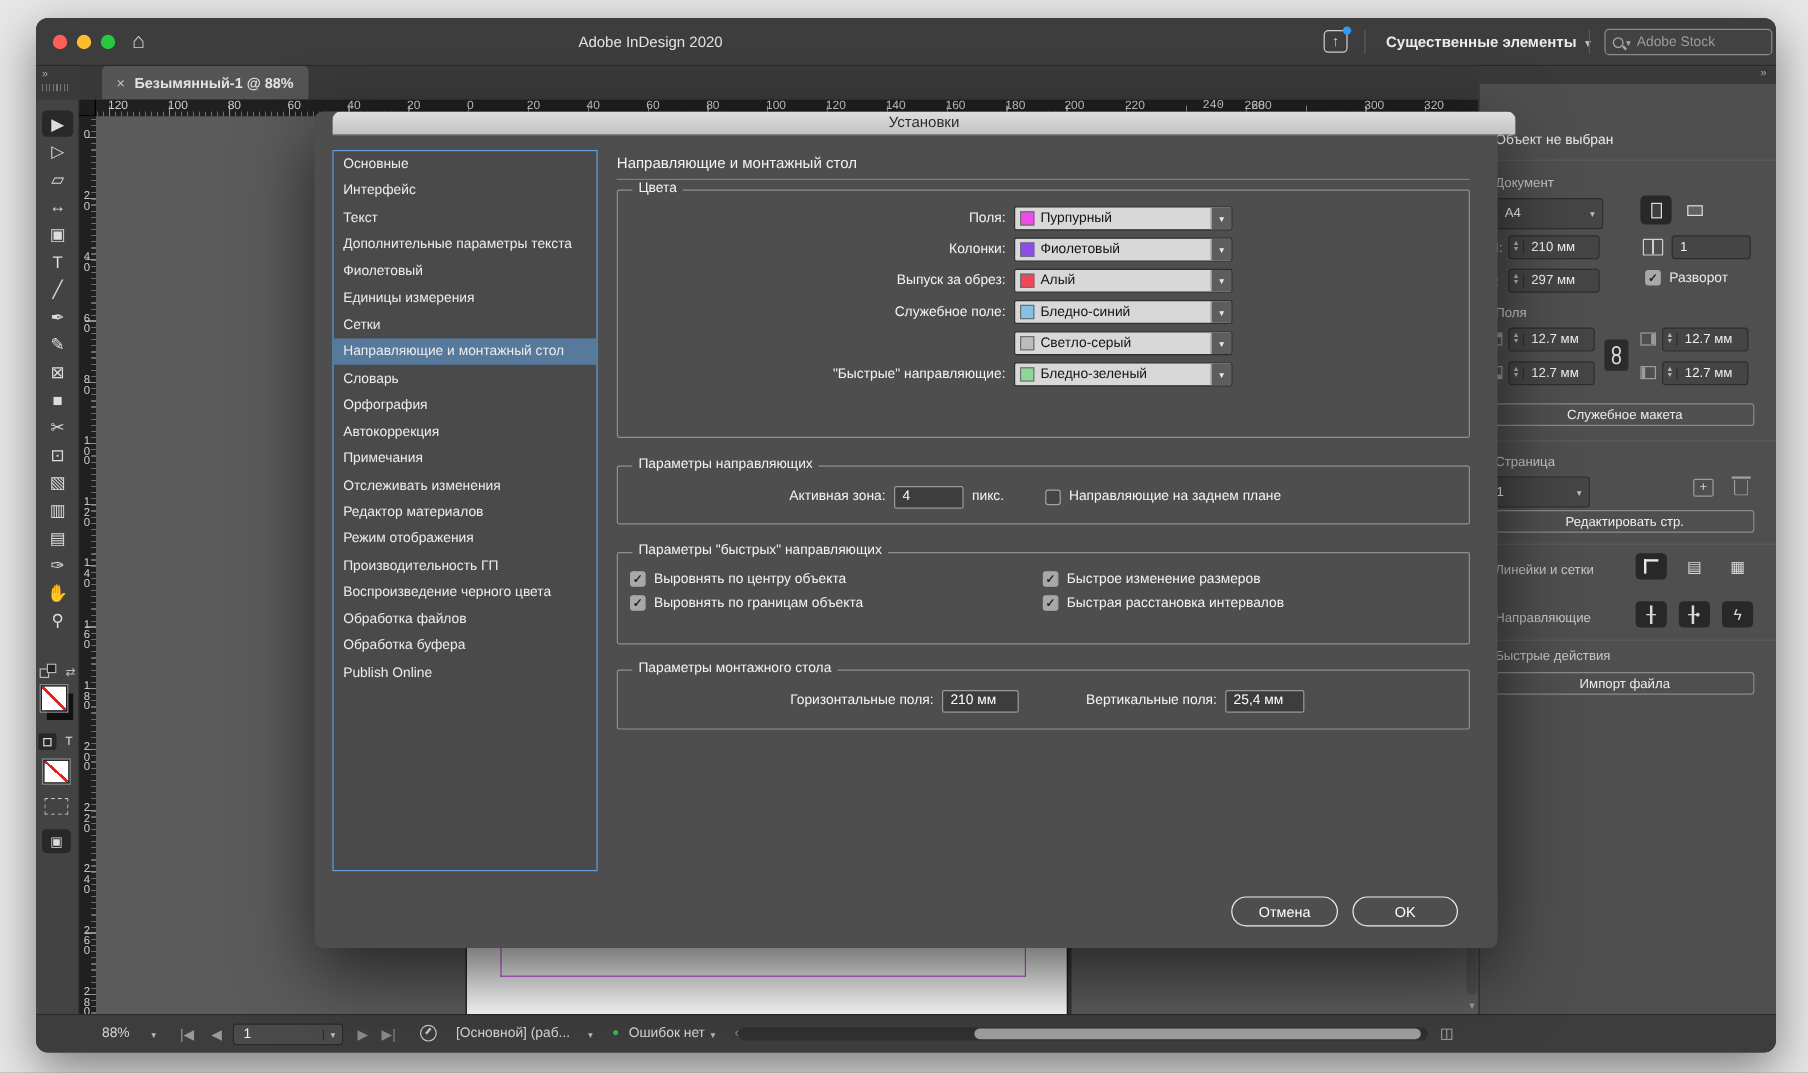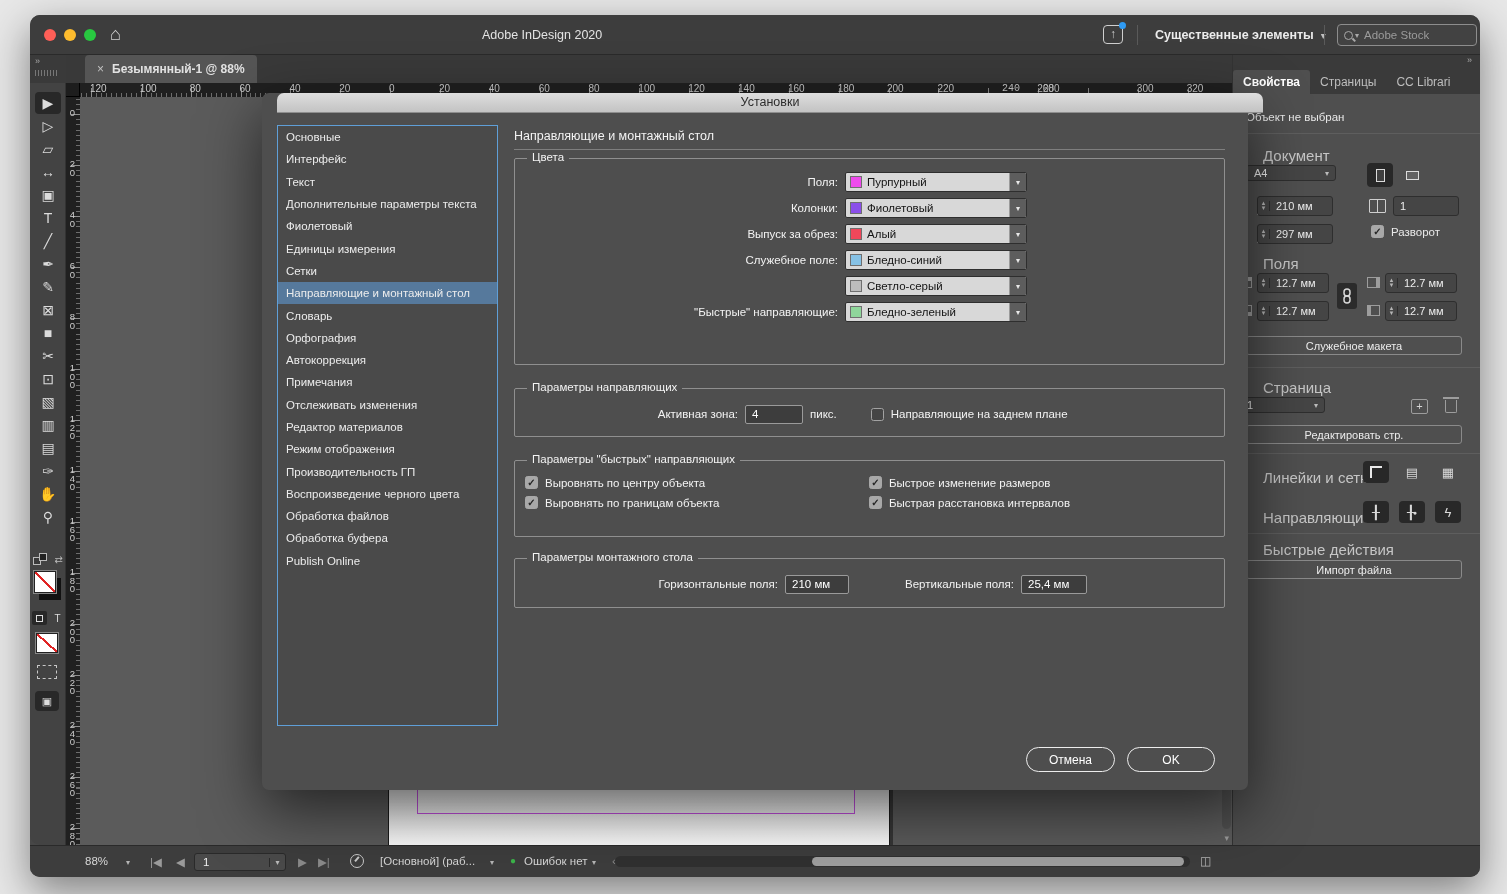--- a/index.html
+++ b/index.html
@@ -104,24 +104,24 @@
   .hscroll .thumb{position:absolute;left:197px;top:1px;width:372px;height:9px;background:#9f9f9f;border-radius:5px;}
   .sb-icon{position:absolute;top:8px;color:#b5b5b5;font-size:12px;}
 
   
   .panel{position:absolute;left:1202px;top:40px;width:248px;height:790px;background:var(--panel);border-left:1px solid #333;}
   .panel-strip{position:absolute;left:0;top:0;width:100%;height:15px;background:#3a3a3a;}
   .panel-strip .dbl{position:absolute;right:8px;top:0;font-size:9px;color:#aaa;}
   .panel-tabs{position:absolute;left:0;top:15px;width:100%;height:24px;background:#3a3a3a;display:flex;}
   .ptab{height:24px;padding:0 10px;display:flex;align-items:center;font-size:12px;color:#bdbdbd;white-space:nowrap;}
   .ptab.active{background:var(--panel);color:#fff;font-weight:bold;border-radius:3px 3px 0 0;}
-  .plabel{position:absolute;font-size:15px;color:#c6c6c6;margin-left:17px;}
+  .plabel{position:absolute;font-size:11px;color:#c6c6c6;}
   .pvalue{position:absolute;font-size:11.5px;color:#e9e9e9;}
   .pdivider{position:absolute;left:0;width:100%;height:1px;background:#5e5e5e;}
-  .pselect{position:absolute;height:16px;background:#454545;border:1px solid #2e2e2e;border-radius:3px;display:flex;align-items:center;}
+  .pselect{position:absolute;height:26px;background:#454545;border:1px solid #2e2e2e;border-radius:3px;display:flex;align-items:center;}
   .pselect .v{flex:1;padding:0 7px;font-size:11px;color:#eee;}
   .pselect .c{width:16px;text-align:center;font-size:8px;color:#bbb;}
   .pfield{position:absolute;height:20px;background:#454545;border:1px solid #2e2e2e;border-radius:3px;display:flex;align-items:center;}
   .pfield .st{width:12px;border-right:1px solid #2e2e2e;display:flex;flex-direction:column;align-items:center;justify-content:center;gap:0;color:#b5b5b5;font-size:6px;line-height:5px;}
   .pfield .v{flex:1;padding:0 6px;font-size:11px;color:#eee;white-space:nowrap;}
   .pbtn{position:absolute;height:19px;border:1px solid #8a8a8a;border-radius:3px;display:flex;align-items:center;justify-content:center;
     font-size:11px;color:#ececec;background:transparent;}
   .iconbtn{position:absolute;width:26px;height:22px;border-radius:4px;display:flex;align-items:center;justify-content:center;color:#d9d9d9;font-size:13px;}
   .iconbtn.dark{background:#282828;}
   .cb{width:13px;height:13px;border-radius:2.5px;display:inline-flex;align-items:center;justify-content:center;
@@ -316,25 +316,20 @@
     <div class="page"></div>
     <div class="marginrect"></div>
     <div class="vscroll"></div>
     <span class="corner-chev">▾</span>
   </div>
 
   <div class="panel">
     <div class="panel-strip">
       <span class="dbl">»</span>
     </div>
-    <div class="panel-tabs" id="panel-tabs">
-        <div class="ptab active">Свойства</div>
-        <div class="ptab">Страницы</div>
-        <div class="ptab">CC Librari</div>
-      </div>
 
     <span class="pvalue" style="left:13px;top:56px">Объект не выбран</span>
     <div class="pdivider" style="top:78px"></div>
 
     <span class="plabel" style="left:13px;top:92px">Документ</span>
     <div class="pselect" style="left:13px;top:110px;width:90px">
       <span class="v">A4</span>
       <span class="c">▾</span>
     </div>
     <span class="orient on" style="left:134px;top:108px">

